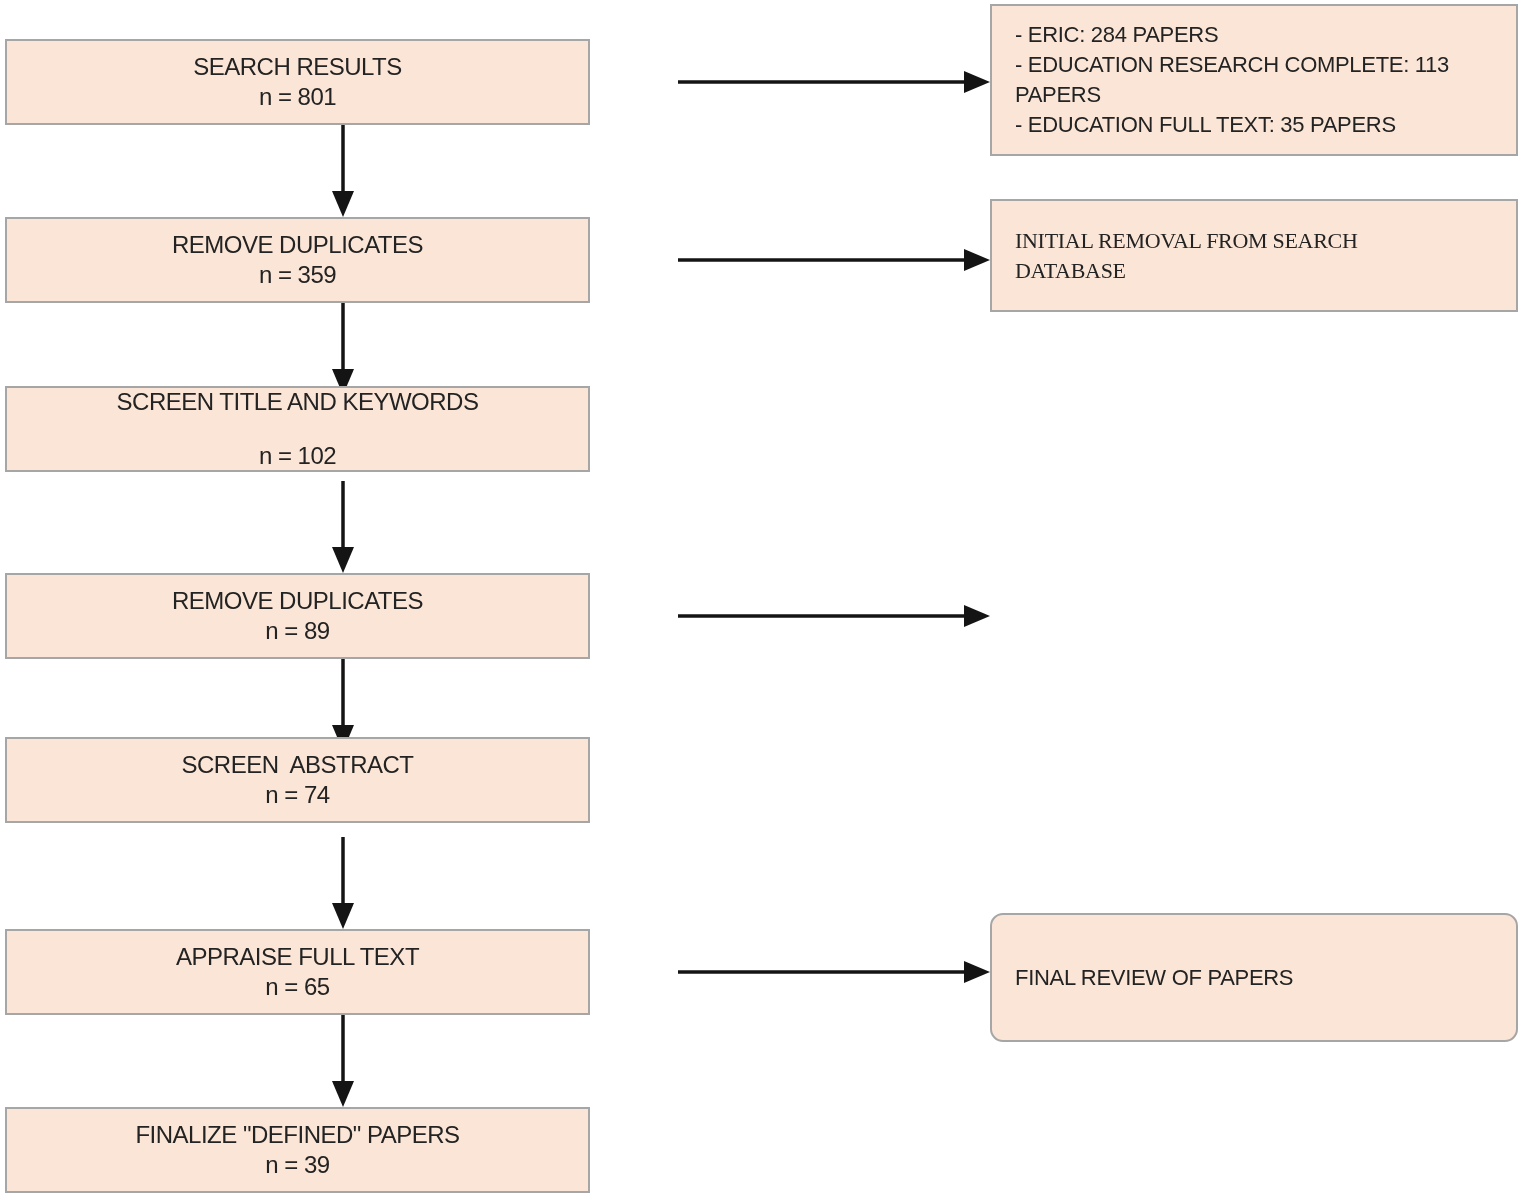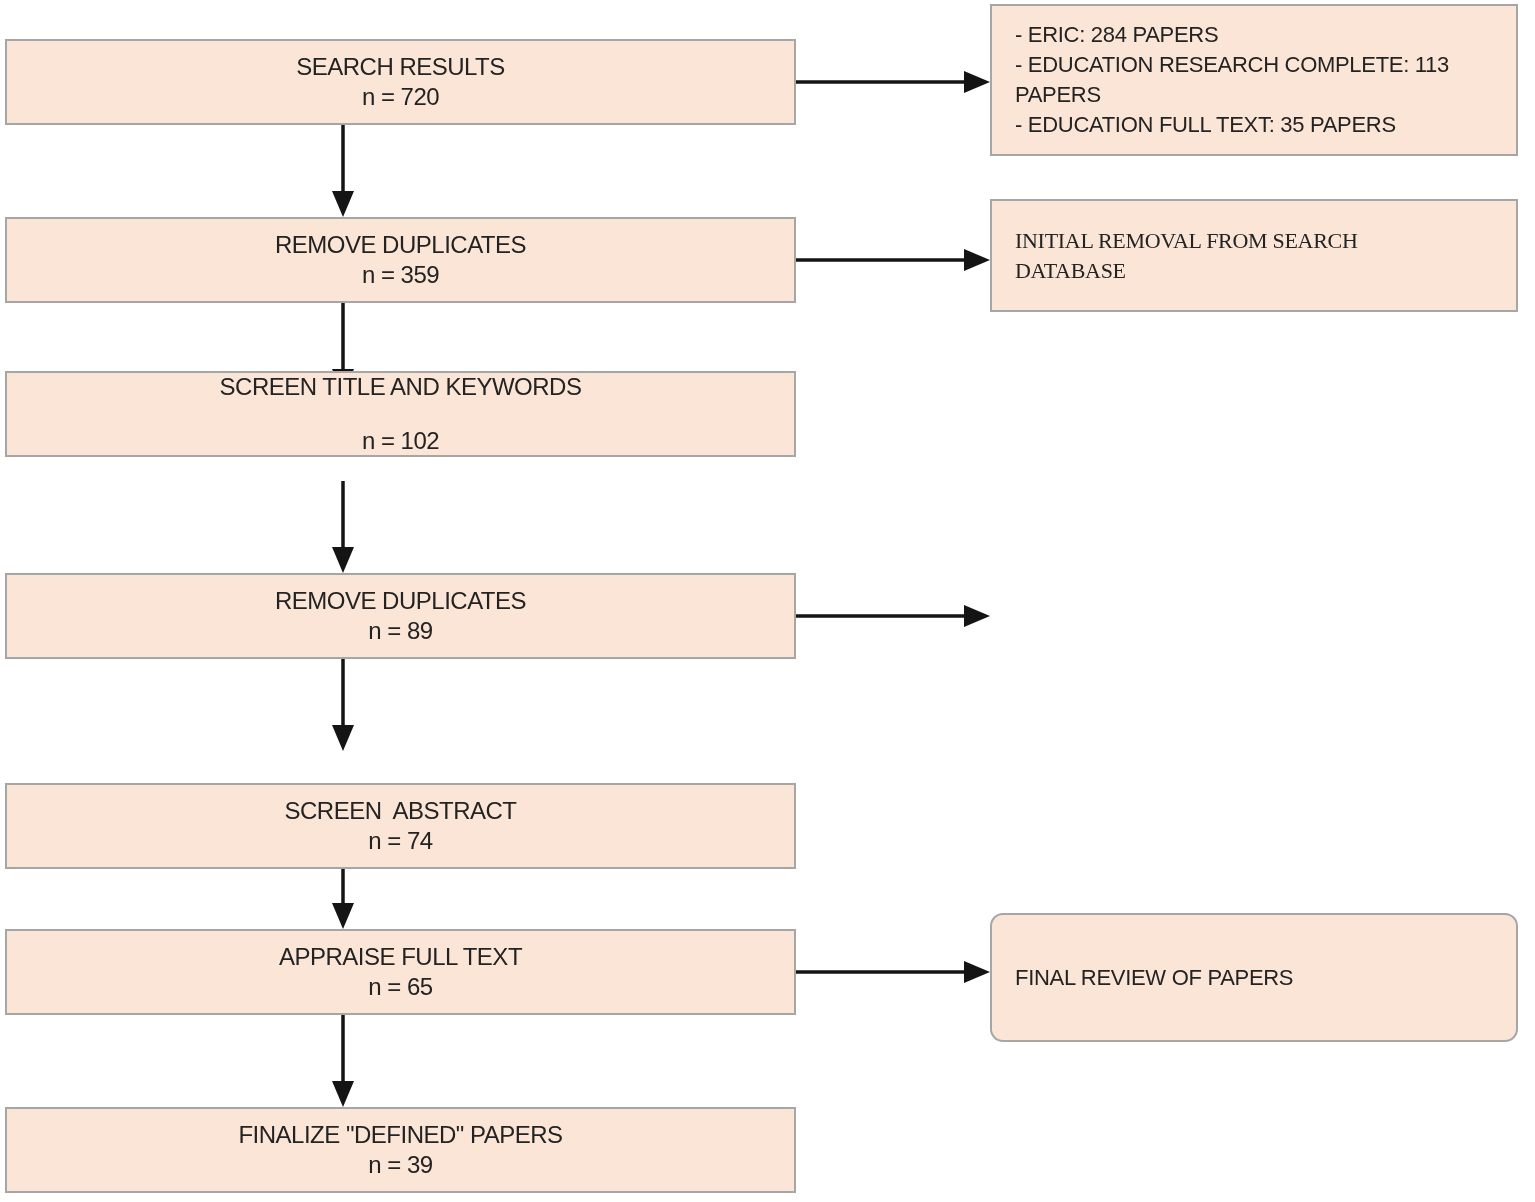--- a/index.html
+++ b/index.html
@@ -26,21 +26,21 @@
     position:absolute;
     left:0;top:0;
     width:1535px;height:1202px;
     pointer-events:none;
   }
   .arrow-layer line{stroke:var(--arrow);stroke-width:3.5px;}
   .arrow-layer polygon{fill:var(--arrow);}
   .step-box{
     position:absolute;
     left:5px;
-    width:791px;
+    width:585px;
     height:86px;
     box-sizing:border-box;
     background:var(--fill);
     border:2px solid var(--border);
     display:flex;
     flex-direction:column;
     align-items:center;
     justify-content:center;
     text-align:center;
     font-size:24px;
@@ -59,22 +59,22 @@
     flex-direction:column;
     justify-content:center;
     padding-left:23px;
     padding-right:12px;
     font-size:22px;
     line-height:30px;
     letter-spacing:-0.3px;
     white-space:pre-wrap;
     text-align:left;
   }
-  .s1{top:39px;}  .s2{top:217px;} .s3{top:371px;gap:24px;} .s4{top:573px;}
-  .s5{top:783px;} .s6{top:929px;justify-content:center;} .s7{top:1107px;}
+  .s1{top:39px;}  .s2{top:217px;} .s3{top:386px;gap:24px;} .s4{top:573px;}
+  .s5{top:737px;} .s6{top:929px;justify-content:center;} .s7{top:1107px;}
   .n1{top:4px;height:152px;}
   .n2{top:199px;height:113px;font-family:Liberation Serif, serif;}
   .n3{top:557px;height:118px;}
   .n4{top:913px;height:129px;border-radius:13px;}
 </style>
 </head>
 <body>
 
 <div class="canvas">
 
@@ -118,21 +118,21 @@
       <polygon points="964,605 964,627 990,616"></polygon>
     </g>
     <g>
       <line x1="678" y1="972" x2="966" y2="972"></line>
       <polygon points="964,961 964,983 990,972"></polygon>
     </g>
   </svg>
 
   <div class="step-box s1">
     <div>SEARCH RESULTS</div>
-    <div>n = 720</div>
+    <div>n = 801</div>
   </div>
   <div class="step-box s2">
     <div>REMOVE DUPLICATES</div>
     <div>n = 359</div>
   </div>
   <div class="step-box s3">
     <div>SCREEN TITLE AND KEYWORDS</div>
     <div>n = 102</div>
   </div>
   <div class="step-box s4">

